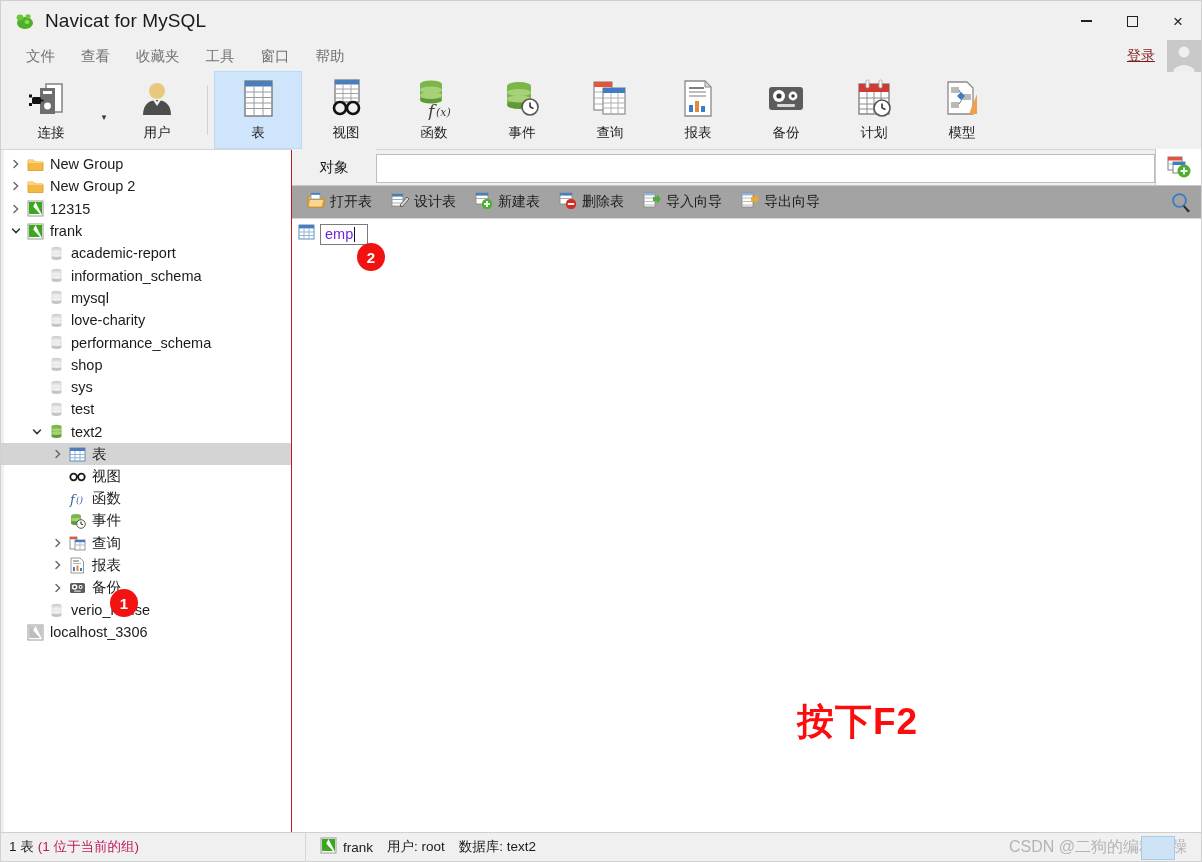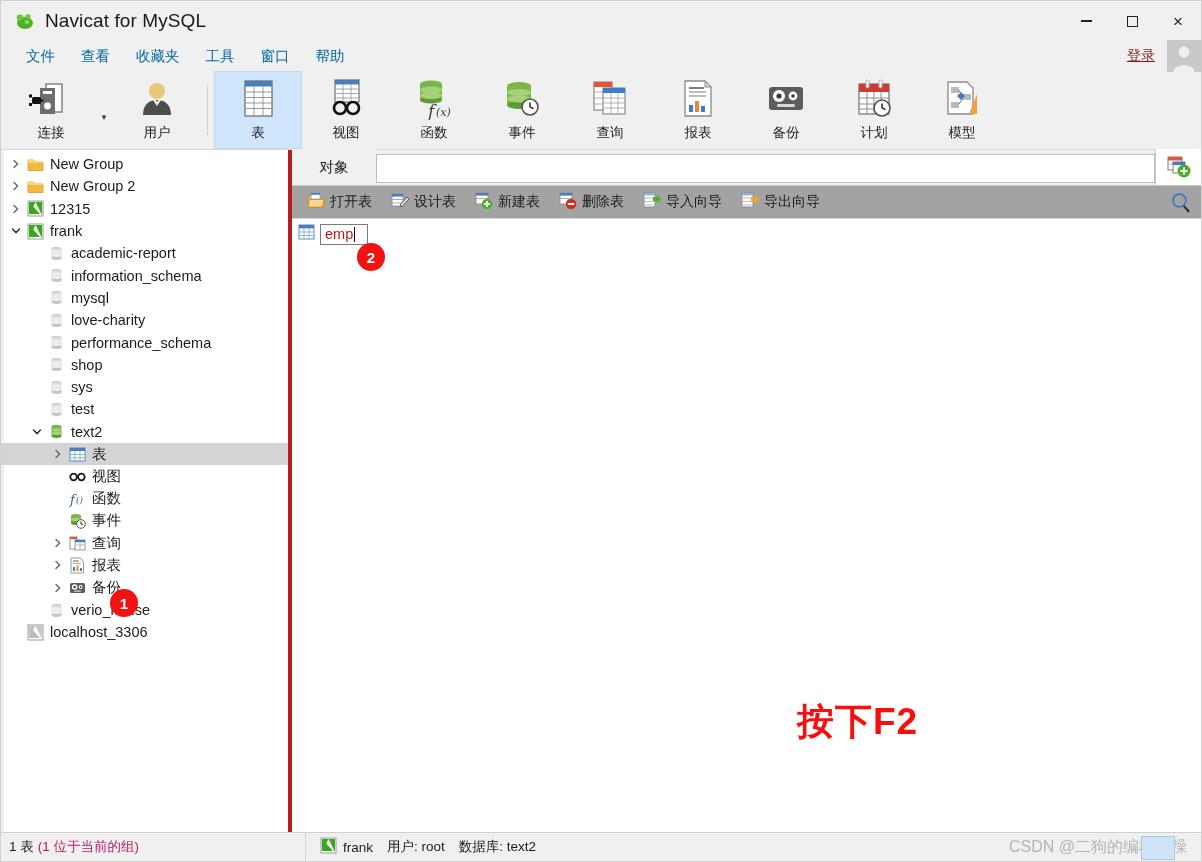--- a/index.html
+++ b/index.html
@@ -39,21 +39,21 @@
 
   
   .menubar {
     height: 30px; min-height: 30px;
     display: flex; align-items: center;
     background: #f0f0f0;
     padding-left: 12px;
     position: relative;
   }
   .menu-item {
-    font-size: 14.5px; color: #0369a1;
+    font-size: 14.5px; color: #737373;
     padding: 3px 13px;
     white-space: nowrap;
   }
   .menu-right { margin-left: auto; display: flex; align-items: center; gap: 8px; padding-right: 0; }
   .login-link { font-size: 14px; color: #7f1d1d; text-decoration: underline; padding-right: 4px; }
   .avatar {
     width: 34px; height: 32px;
     background: #c9c9c9;
     display: flex; align-items: flex-end; justify-content: center;
     overflow: hidden;
@@ -83,21 +83,21 @@
     padding-top: 14px;
   }
 
   
   .body { flex: 1; display: flex; min-height: 0; }
 
   
   .sidebar {
     width: 291px; min-width: 291px;
     background: #ffffff;
-    border-right: 4px solid #b91c1c;
+    border-right: 1px solid #b91c1c;
     padding-top: 3px;
     overflow: hidden;
     position: relative;
   }
   .tree-row {
     height: 22.3px;
     display: flex; align-items: center;
     font-size: 14.5px; color: #1b1b1b;
     white-space: nowrap;
     position: relative;
@@ -165,21 +165,21 @@
     display: flex; align-items: center;
     padding-left: 6px; gap: 4px;
     position: relative;
   }
   .rename-box {
     height: 21px;
     border: 1px solid #7a7a7a;
     background: #ffffff;
     display: flex; align-items: center;
     padding: 0 3px 0 4px;
-    font-size: 14.5px; color: #b91c1c;
+    font-size: 14.5px; color: #6d28d9;
     min-width: 48px;
   }
   .caret-bar {
     display: inline-block; width: 1px; height: 15px;
     background: #111; margin-left: 1px;
   }
   .hint-text {
     position: absolute;
     left: 505px; top: 478px;
     font-size: 37px; font-weight: bold;

